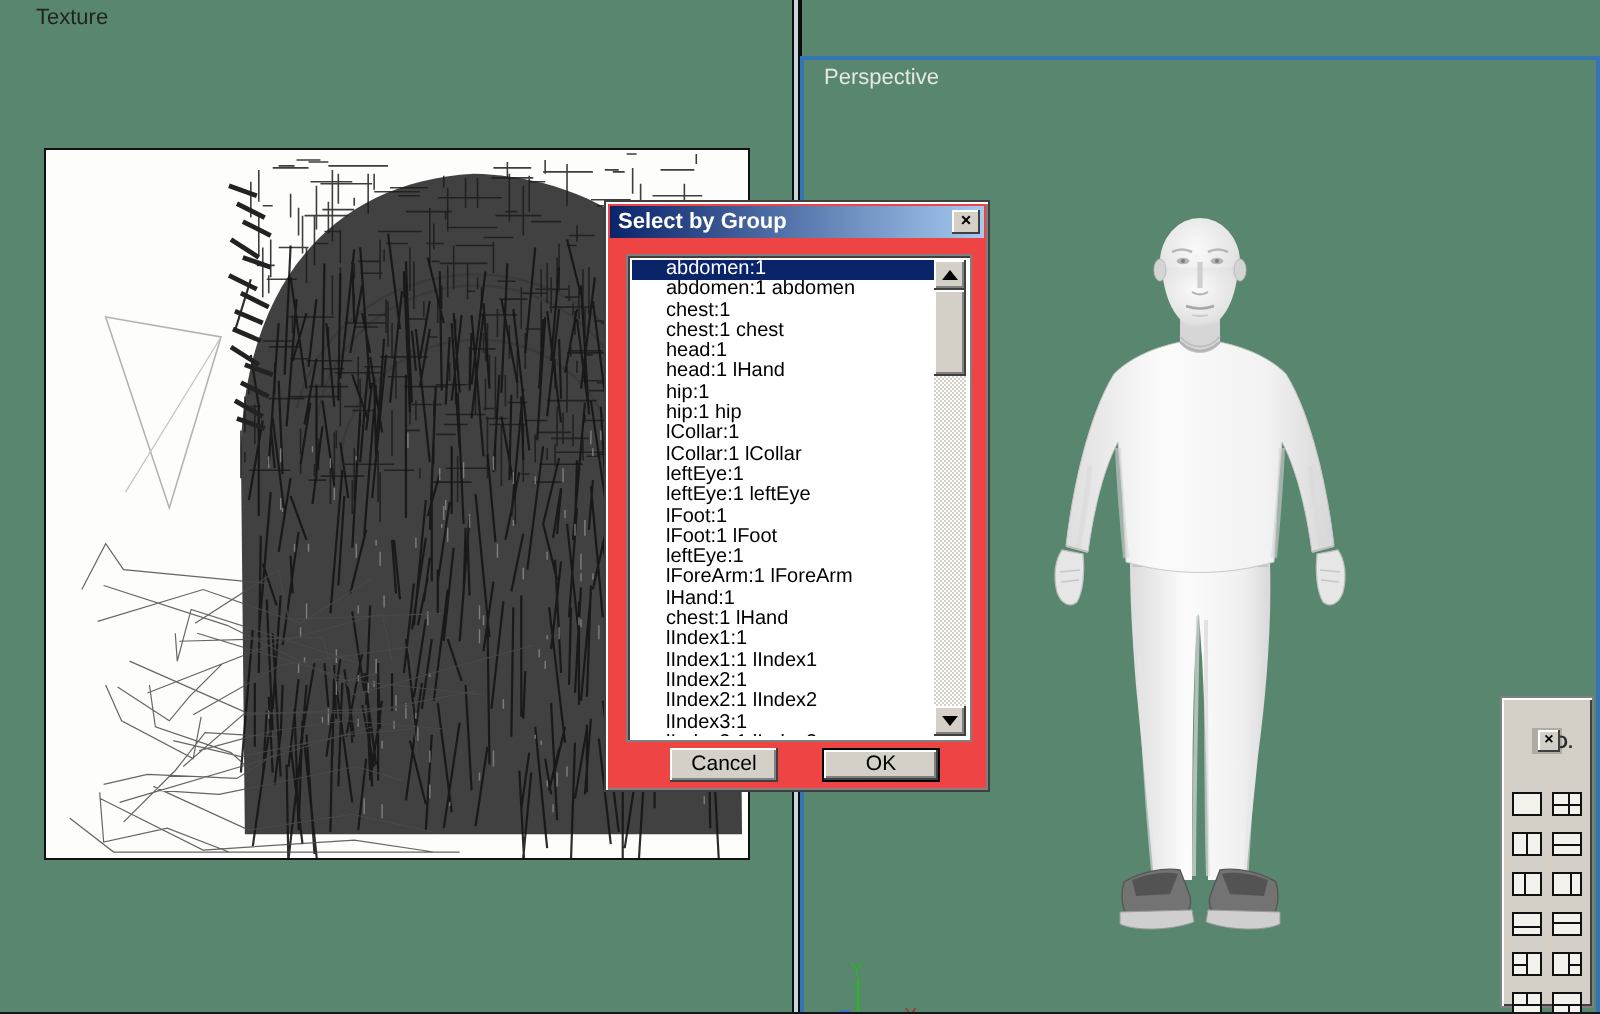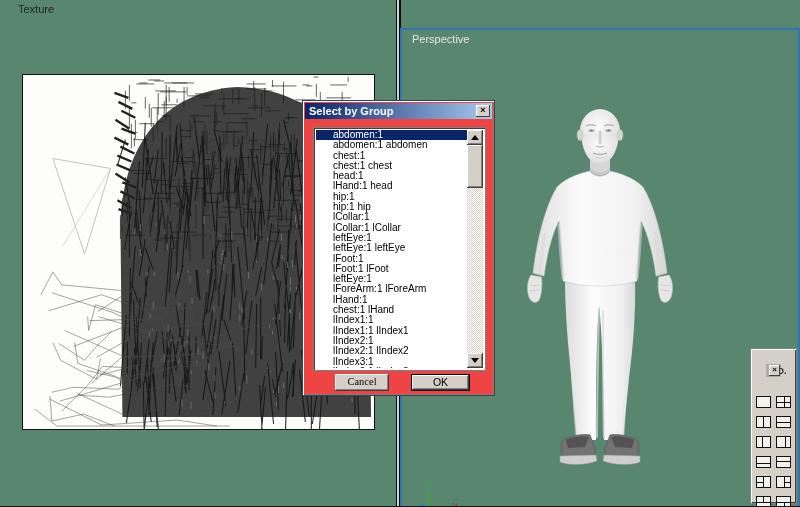--- a/index.html
+++ b/index.html
@@ -68,21 +68,21 @@
   .arrow { position:absolute; left:4px; width:0; height:0; border-left:4px solid transparent;
            border-right:4px solid transparent; }
   .arrow-up { top:5px; border-bottom:5px solid #000; }
   .arrow-down { top:5px; border-top:5px solid #000; }
 
   
   .dlg-btn { position:absolute; top:273px; height:17px; background:#d4d0c8;
              font-size:10.5px; color:#000; text-align:center; line-height:16px;
              box-shadow: inset -1px -1px 0 #404040, inset 1px 1px 0 #ffffff,
                          inset -2px -2px 0 #808080, inset 2px 2px 0 #d4d0c8; }
-  .btn-cancel { left:32px; width:54px;font-family:Liberation Serif, serif; }
+  .btn-cancel { left:32px; width:54px; }
   .btn-ok { left:108px; width:59px; border:1px solid #000; line-height:14px; }
 
   
   .lo-palette { position:absolute; left:750px; top:348px; width:47px; height:156px;
                 background:#d4d0c8; border:1px solid #808080;
                 box-shadow: inset 1px 1px 0 #ffffff, inset -1px -1px 0 #404040; z-index:6; }
   .lo-titlebar { position:relative; height:13px; background:#aeaba2;
                  display:flex; align-items:center; padding-left:3px;
                  font-size:9px; font-weight:bold; color:#2c2c2c; margin:15px; }
   .lo-close { position:absolute; right:1px; top:1px; width:11px; height:11px;
@@ -224,21 +224,21 @@
     <div class="dlg-close">×</div>
   </div>
 
   <div class="dlg-list">
     <div class="list-inner" id="group-list-items">
         <div class="list-item selected">abdomen:1</div>
         <div class="list-item">abdomen:1 abdomen</div>
         <div class="list-item">chest:1</div>
         <div class="list-item">chest:1 chest</div>
         <div class="list-item">head:1</div>
-        <div class="list-item">lHand:1 head</div>
+        <div class="list-item">head:1 lHand</div>
         <div class="list-item">hip:1</div>
         <div class="list-item">hip:1 hip</div>
         <div class="list-item">lCollar:1</div>
         <div class="list-item">lCollar:1 lCollar</div>
         <div class="list-item">leftEye:1</div>
         <div class="list-item">leftEye:1 leftEye</div>
         <div class="list-item">lFoot:1</div>
         <div class="list-item">lFoot:1 lFoot</div>
         <div class="list-item">leftEye:1</div>
         <div class="list-item">lForeArm:1 lForeArm</div>

